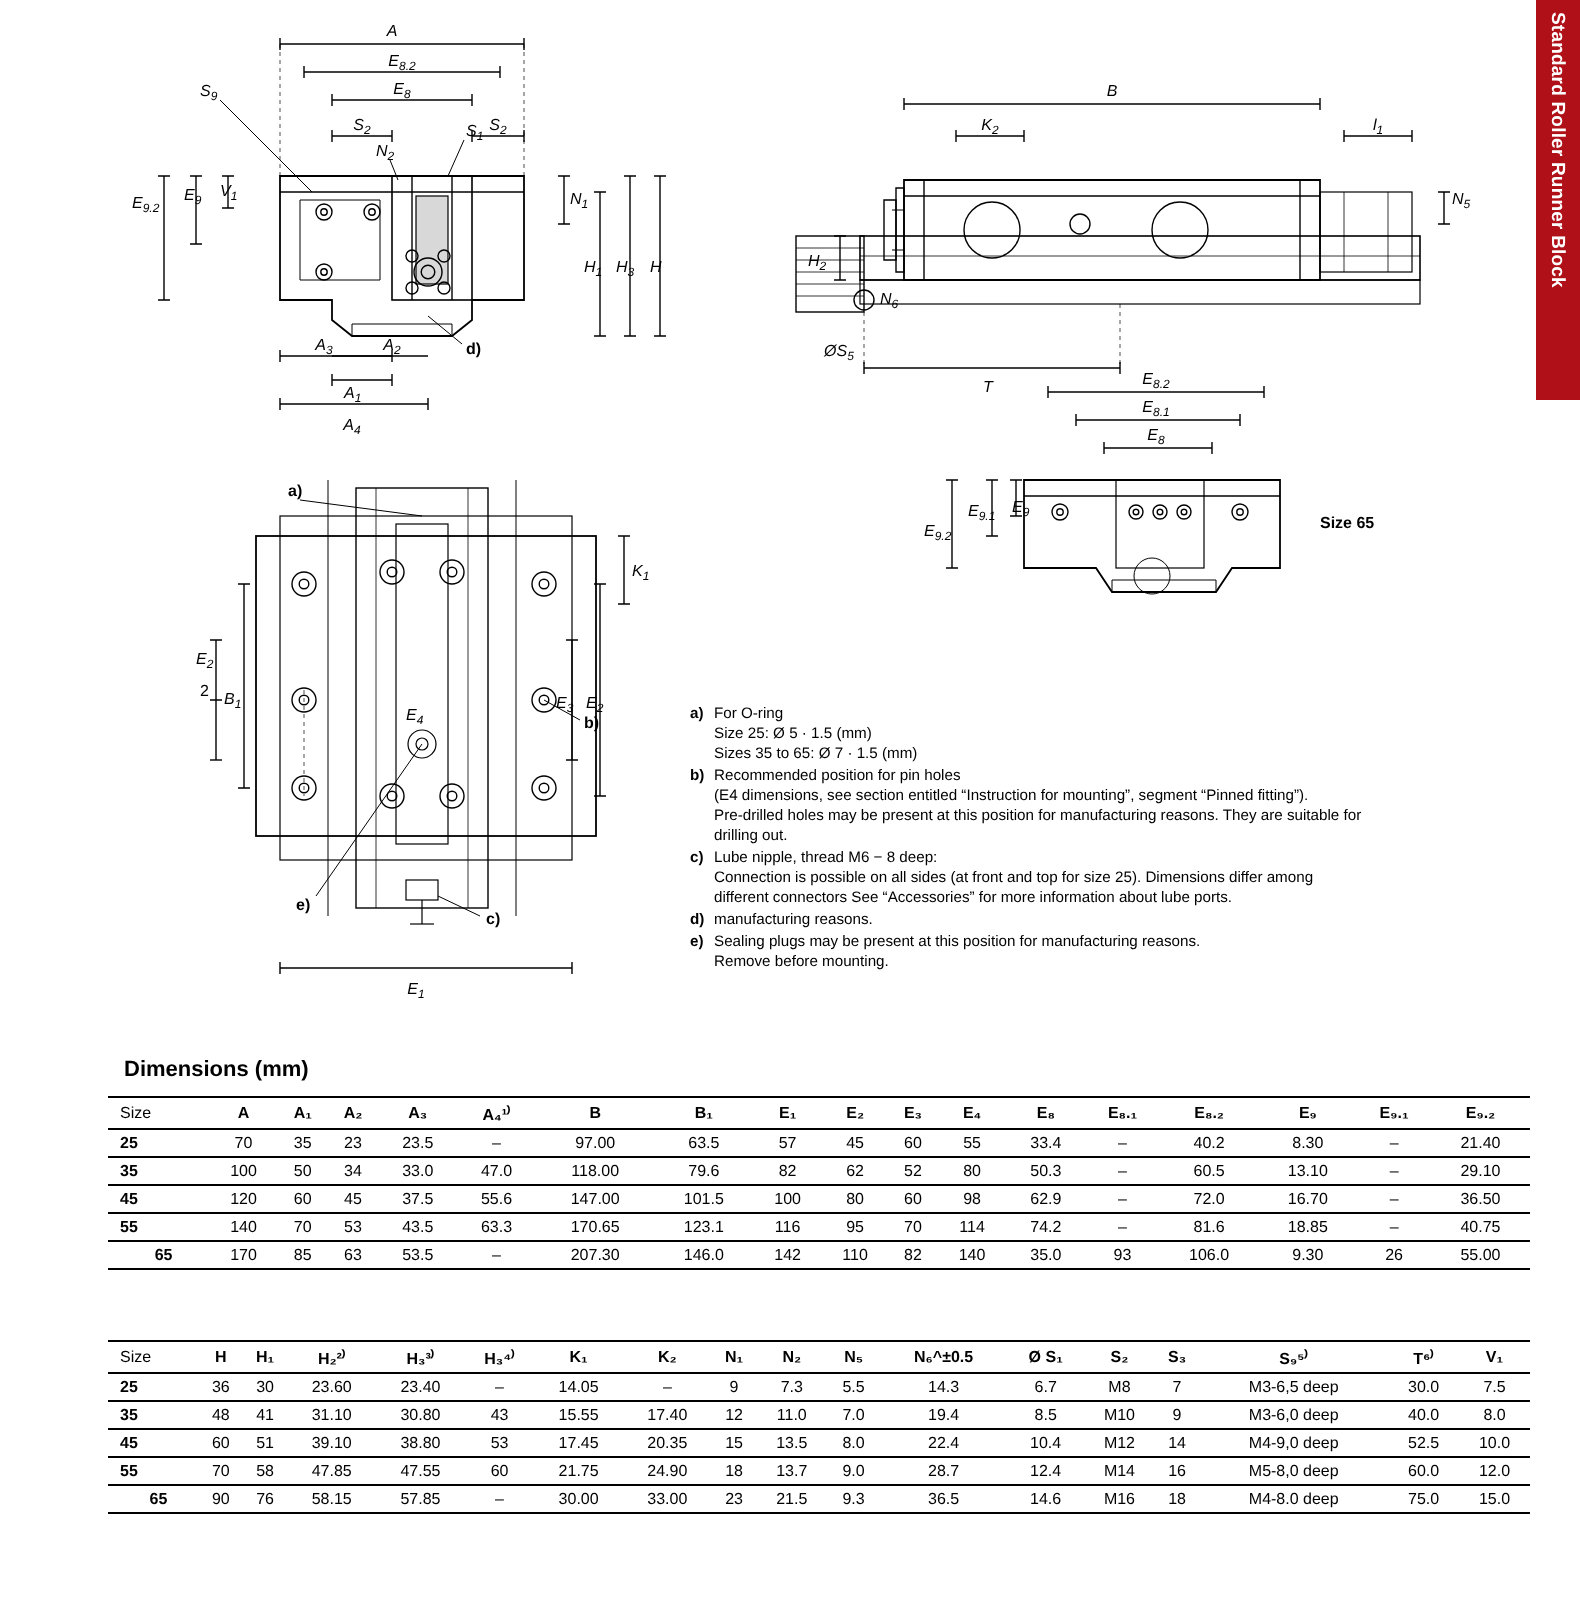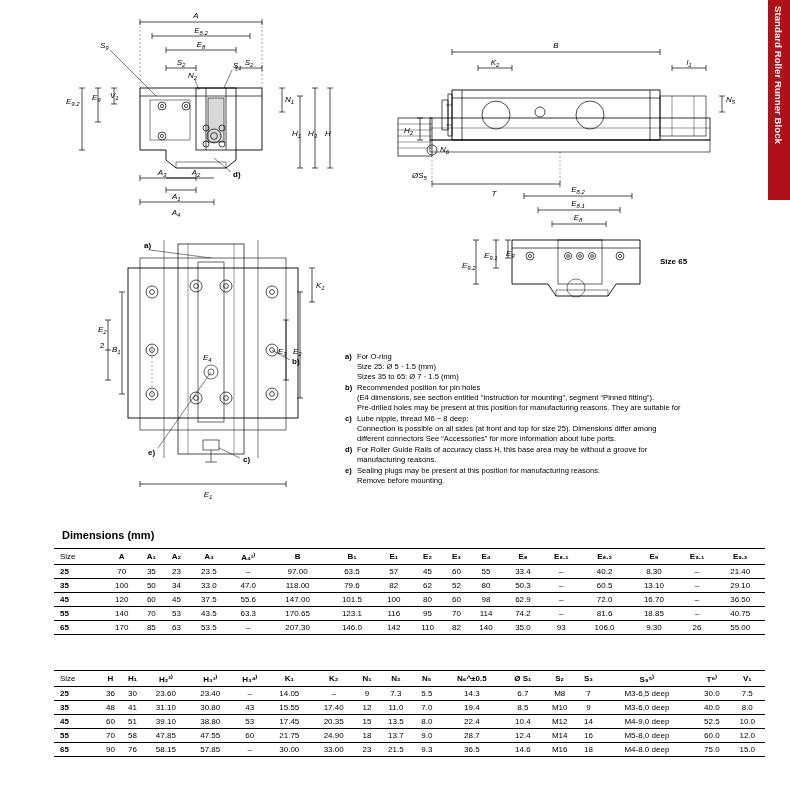--- a/index.html
+++ b/index.html
@@ -66,21 +66,21 @@
     font-weight:normal;
     white-space:nowrap;
   }
   table.dim thead th {
     font-weight:bold;
     border-top:1.1px solid #000;
     border-bottom:1.1px solid #000;
     background:#fff;
   }
   table.dim tbody tr td { border-top:none; border-bottom:0.6px solid #000; }
-  table.dim tbody tr:last-child td { border-bottom:1.1px solid #000; }
+  table.dim tbody tr:last-child td { border-bottom:1.1px solid #000;text-align:center; }
   table.dim td.first, table.dim th.first { text-align:left; padding-left:6px; font-weight:bold; }
   table.dim th.first { font-weight:normal; }
 
   #table1 { left:54px; top:548px; width:711px; }
   #table2 { left:54px; top:670px; width:711px; }
 
   
   text { font-family:"Liberation Sans", sans-serif; font-size:8px; fill:#000; }
   .lbl-it { font-style:italic; }
 </style>
@@ -381,34 +381,34 @@
         <div>Size 25: Ø 5 · 1.5 (mm)</div>
         <div>Sizes 35 to 65: Ø 7 · 1.5 (mm)</div>
       </div>
     </div>
     <div class="note">
       <div class="lbl">b)</div>
       <div class="txt">
         <div>Recommended position for pin holes</div>
         <div>(E4 dimensions, see section entitled “Instruction for mounting”, segment “Pinned fitting”).</div>
         <div>Pre-drilled holes may be present at this position for manufacturing reasons. They are suitable for</div>
+        <div>drilling out.</div>
       </div>
     </div>
     <div class="note">
       <div class="lbl">c)</div>
       <div class="txt">
         <div>Lube nipple, thread M6 − 8 deep:</div>
         <div>Connection is possible on all sides (at front and top for size 25). Dimensions differ among</div>
         <div>different connectors See “Accessories” for more information about lube ports.</div>
       </div>
     </div>
     <div class="note">
       <div class="lbl">d)</div>
       <div class="txt">
-        <div>For Roller Guide Rails of accuracy class H, this base area may be without a groove for</div>
         <div>manufacturing reasons.</div>
       </div>
     </div>
     <div class="note">
       <div class="lbl">e)</div>
       <div class="txt">
         <div>Sealing plugs may be present at this position for manufacturing reasons.</div>
         <div>Remove before mounting.</div>
       </div>
     </div>

